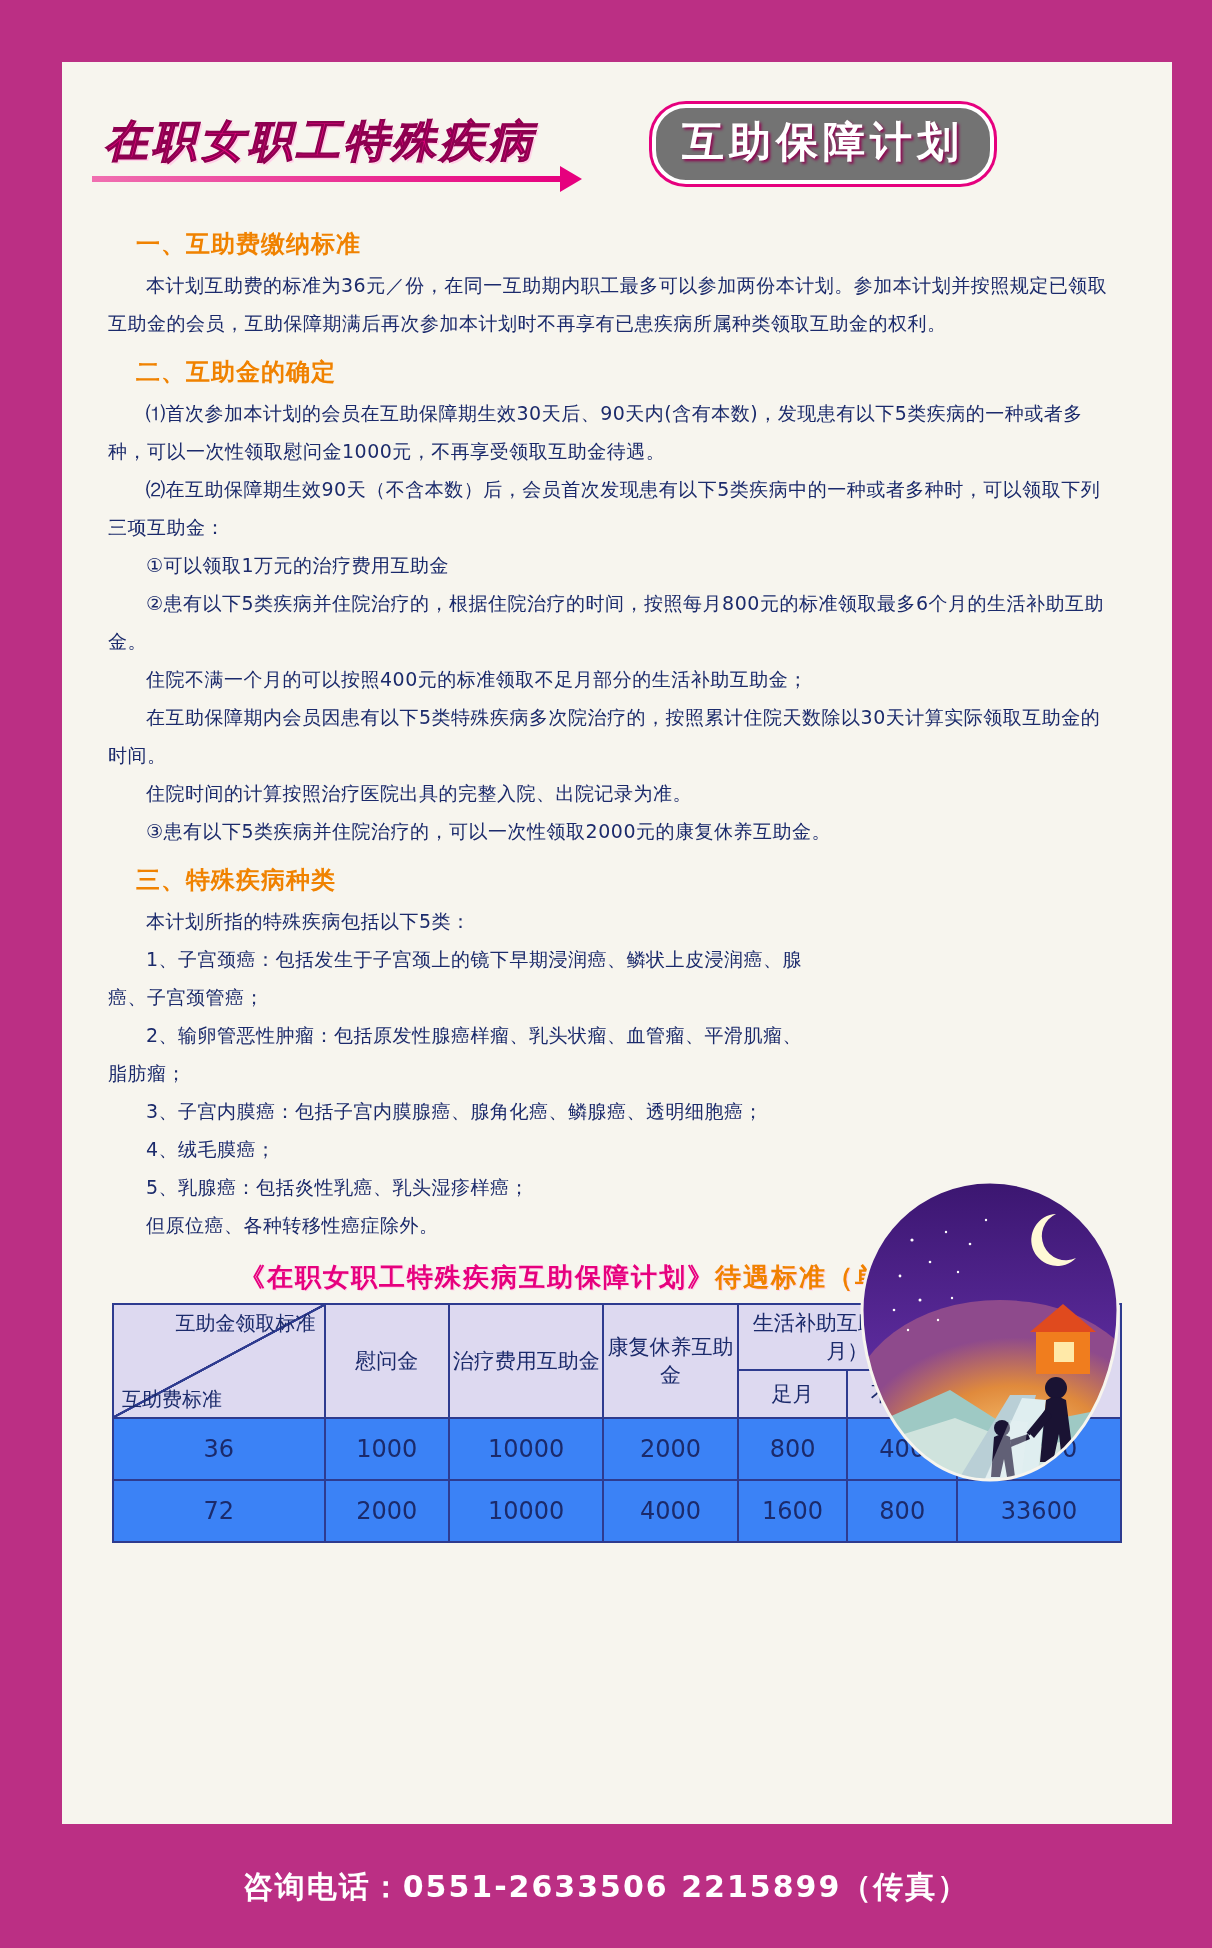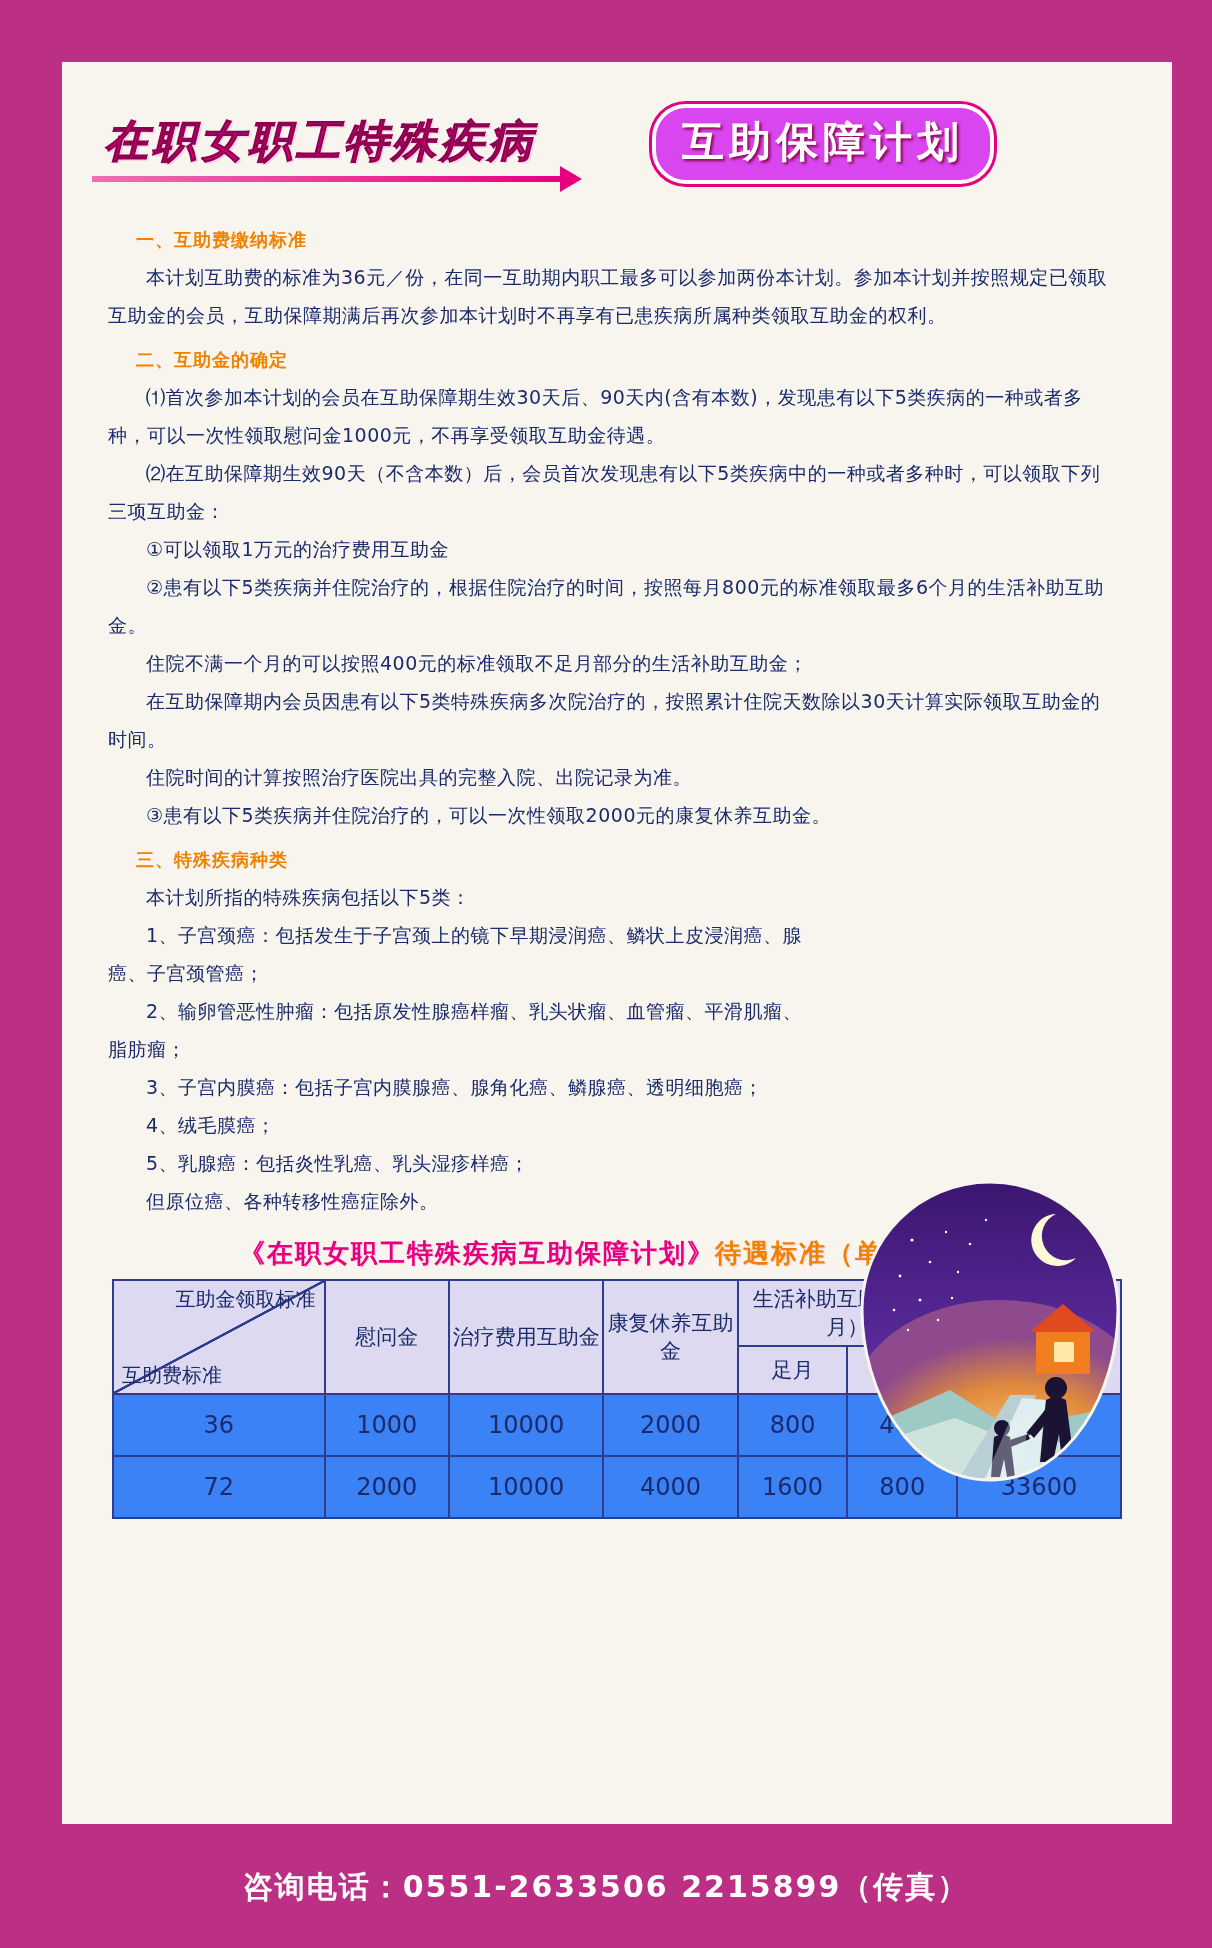--- a/index.html
+++ b/index.html
@@ -43,33 +43,33 @@
     position:absolute;left:30px;top:72px;width:470px;height:6px;
     background:linear-gradient(90deg,#f06fb0,#e6007e);
   }
   .arrow-head{
     position:absolute;left:498px;top:62px;
     width:0;height:0;border-top:13px solid transparent;border-bottom:13px solid transparent;
     border-left:22px solid #e6007e;
   }
   .title-right{
     position:absolute;left:590px;top:0px;
-    background:#d946ef;border:4px solid #fff;border-radius:34px;
+    background:#737373;border:4px solid #fff;border-radius:34px;
     box-shadow:0 0 0 3px #e6007e;
     padding:6px 26px 10px 26px;
   }
   .title-right span{
     font-size:42px;font-weight:bold;letter-spacing:5px;color:#ffffff;
     text-shadow:2px 2px 3px #8e0050;
   }
 
   
   .content{padding:0 46px 0 46px;}
   .sec-head{
-    color:#f08200;font-size:18px;font-weight:bold;margin:14px 0 6px 28px;letter-spacing:1px;font-family:Liberation Mono, monospace;
+    color:#f08200;font-size:24px;font-weight:bold;margin:14px 0 6px 28px;letter-spacing:1px;font-family:Liberation Mono, monospace;
   }
   p.para{
     color:#1b2a6b;font-size:19px;line-height:38px;margin:0 16px 0 0;
     text-indent:2em;letter-spacing:0.5px;
   }
 
   
   .art{
     position:absolute;right:52px;top:1118px;width:260px;height:310px;
   }

